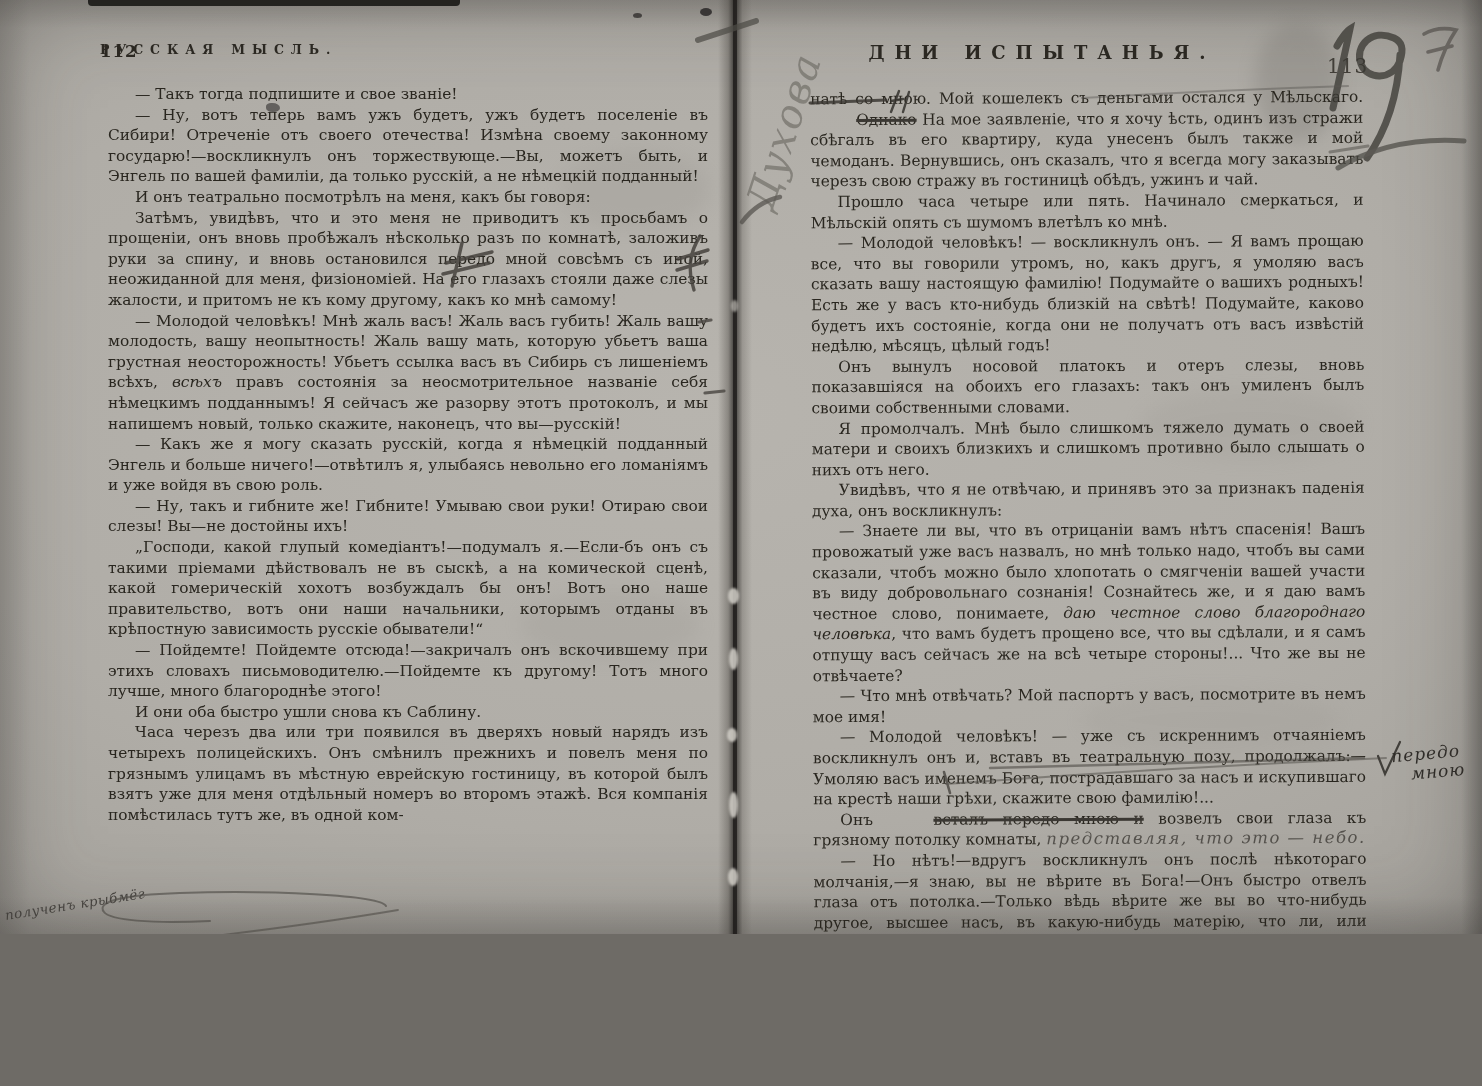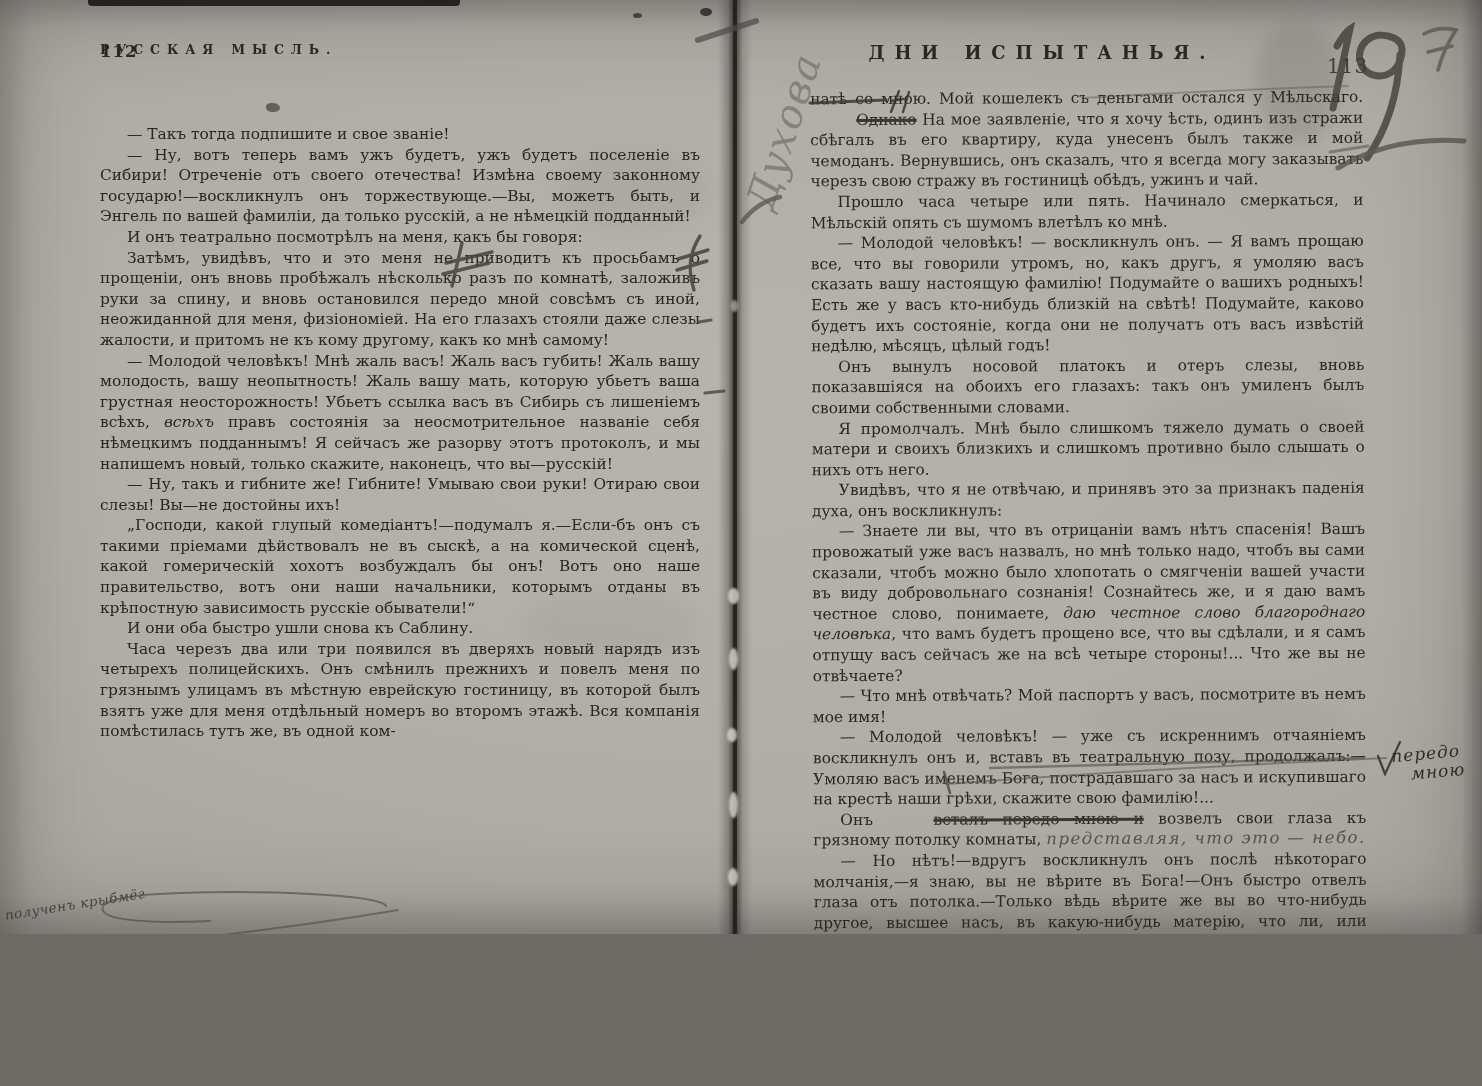--- a/index.html
+++ b/index.html
@@ -16,21 +16,21 @@
   }
   .page-body p{
     margin:0;text-indent:27px;text-align:justify;
     font-size:15.4px;line-height:20.6px;color:#29261f;
     text-rendering:optimizeLegibility;
   }
   .page-body p.noindent{text-indent:0;}
   .seg-i{font-style:italic;}
   .seg-s{text-decoration:line-through;text-decoration-thickness:2.6px;text-decoration-color:#3b3833;margin-left:46px;}
   .seg-hw{font-style:italic;color:#54514c;letter-spacing:1.5px;font-size:16.5px;}
-  #left-body{position:absolute;left:100px;top:84px;width:600px;margin-top:40px;}
+  #left-body{position:absolute;left:108px;top:84px;width:600px;}
   #right-body{position:absolute;left:812px;top:88px;width:553px;transform:rotate(-0.25deg);}
   .hdr{position:absolute;color:#2b2822;}
   #left-hdr{left:100px;top:42px;width:600px;height:22px;}
   #left-pgnum{position:absolute;left:0;top:0;font-size:16.5px;font-weight:bold;letter-spacing:1px;}
   #left-running{position:absolute;left:0;right:0;text-align:left;font-size:12.5px;font-weight:bold;letter-spacing:.55em;}
   #right-hdr{left:812px;top:42px;width:553px;height:22px;}
   #right-running{position:absolute;left:30px;width:400px;text-align:center;font-size:18px;font-weight:bold;letter-spacing:.55em;}
   #right-pgnum{position:absolute;left:515px;top:12px;font-size:20px;letter-spacing:1px;color:#413e38;}
   #right-footer{position:absolute;left:812px;top:966px;width:553px;font-size:12px;color:#35322c;}
   #footer-book{position:absolute;left:72px;letter-spacing:1px;margin-left:39px;}
@@ -78,22 +78,24 @@
   <div class="hdr" id="left-hdr">
     <span id="left-pgnum">112</span>
     <span id="left-running">РУССКАЯ МЫСЛЬ.</span>
   </div>
   <div class="page-body" id="left-body">
       <p><span>— Такъ тогда подпишите и свое званіе!</span></p>
       <p><span>— Ну, вотъ теперь вамъ ужъ будетъ, ужъ будетъ поселеніе въ Сибири! Отреченіе отъ своего отечества! Измѣна своему законному государю!—воскликнулъ онъ торжествующе.—Вы, можетъ быть, и Энгель по вашей фамиліи, да только русскій, а не нѣмецкій подданный!</span></p>
       <p><span>И онъ театрально посмотрѣлъ на меня, какъ бы говоря:</span></p>
       <p><span>Затѣмъ, увидѣвъ, что и это меня не приводитъ къ просьбамъ о прощеніи, онъ вновь пробѣжалъ нѣсколько разъ по комнатѣ, заложивъ руки за спину, и вновь остановился передо мной совсѣмъ съ иной, неожиданной для меня, физіономіей. На его глазахъ стояли даже слезы жалости, и притомъ не къ кому другому, какъ ко мнѣ самому!</span></p>
       <p><span>— Молодой человѣкъ! Мнѣ жаль васъ! Жаль васъ губить! Жаль вашу молодость, вашу неопытность! Жаль вашу мать, которую убьетъ ваша грустная неосторожность! Убьетъ ссылка васъ въ Сибирь съ лишеніемъ всѣхъ, </span><span class="seg-i">всѣхъ</span><span> правъ состоянія за неосмотрительное названіе себя нѣмецкимъ подданнымъ! Я сейчасъ же разорву этотъ протоколъ, и мы напишемъ новый, только скажите, наконецъ, что вы—русскій!</span></p>
+      <p><span>— Какъ же я могу сказать русскій, когда я нѣмецкій подданный Энгель и больше ничего!—отвѣтилъ я, улыбаясь невольно его ломаніямъ и уже войдя въ свою роль.</span></p>
       <p><span>— Ну, такъ и гибните же! Гибните! Умываю свои руки! Отираю свои слезы! Вы—не достойны ихъ!</span></p>
       <p><span>„Господи, какой глупый комедіантъ!—подумалъ я.—Если-бъ онъ съ такими пріемами дѣйствовалъ не въ сыскѣ, а на комической сценѣ, какой гомерическій хохотъ возбуждалъ бы онъ! Вотъ оно наше правительство, вотъ они наши начальники, которымъ отданы въ крѣпостную зависимость русскіе обыватели!“</span></p>
+      <p><span>— Пойдемте! Пойдемте отсюда!—закричалъ онъ вскочившему при этихъ словахъ письмоводителю.—Пойдемте къ другому! Тотъ много лучше, много благороднѣе этого!</span></p>
       <p><span>И они оба быстро ушли снова къ Саблину.</span></p>
       <p><span>Часа черезъ два или три появился въ дверяхъ новый нарядъ изъ четырехъ полицейскихъ. Онъ смѣнилъ прежнихъ и повелъ меня по грязнымъ улицамъ въ мѣстную еврейскую гостиницу, въ которой былъ взятъ уже для меня отдѣльный номеръ во второмъ этажѣ. Вся компанія помѣстилась тутъ же, въ одной ком-</span></p>
     </div>
 
   <div class="hdr" id="right-hdr">
     <span id="right-running">ДНИ ИСПЫТАНЬЯ.</span>
     <span id="right-pgnum">113</span>
   </div>
   <div class="page-body" id="right-body">
       <p class="noindent"><span>натѣ со мною. Мой кошелекъ съ деньгами остался у Мѣльскаго. </span><span class="seg-s">Однако</span><span> На мое заявленіе, что я хочу ѣсть, одинъ изъ стражи сбѣгалъ въ его квартиру, куда унесенъ былъ также и мой чемоданъ. Вернувшись, онъ сказалъ, что я всегда могу заказывать черезъ свою стражу въ гостиницѣ обѣдъ, ужинъ и чай.</span></p>

